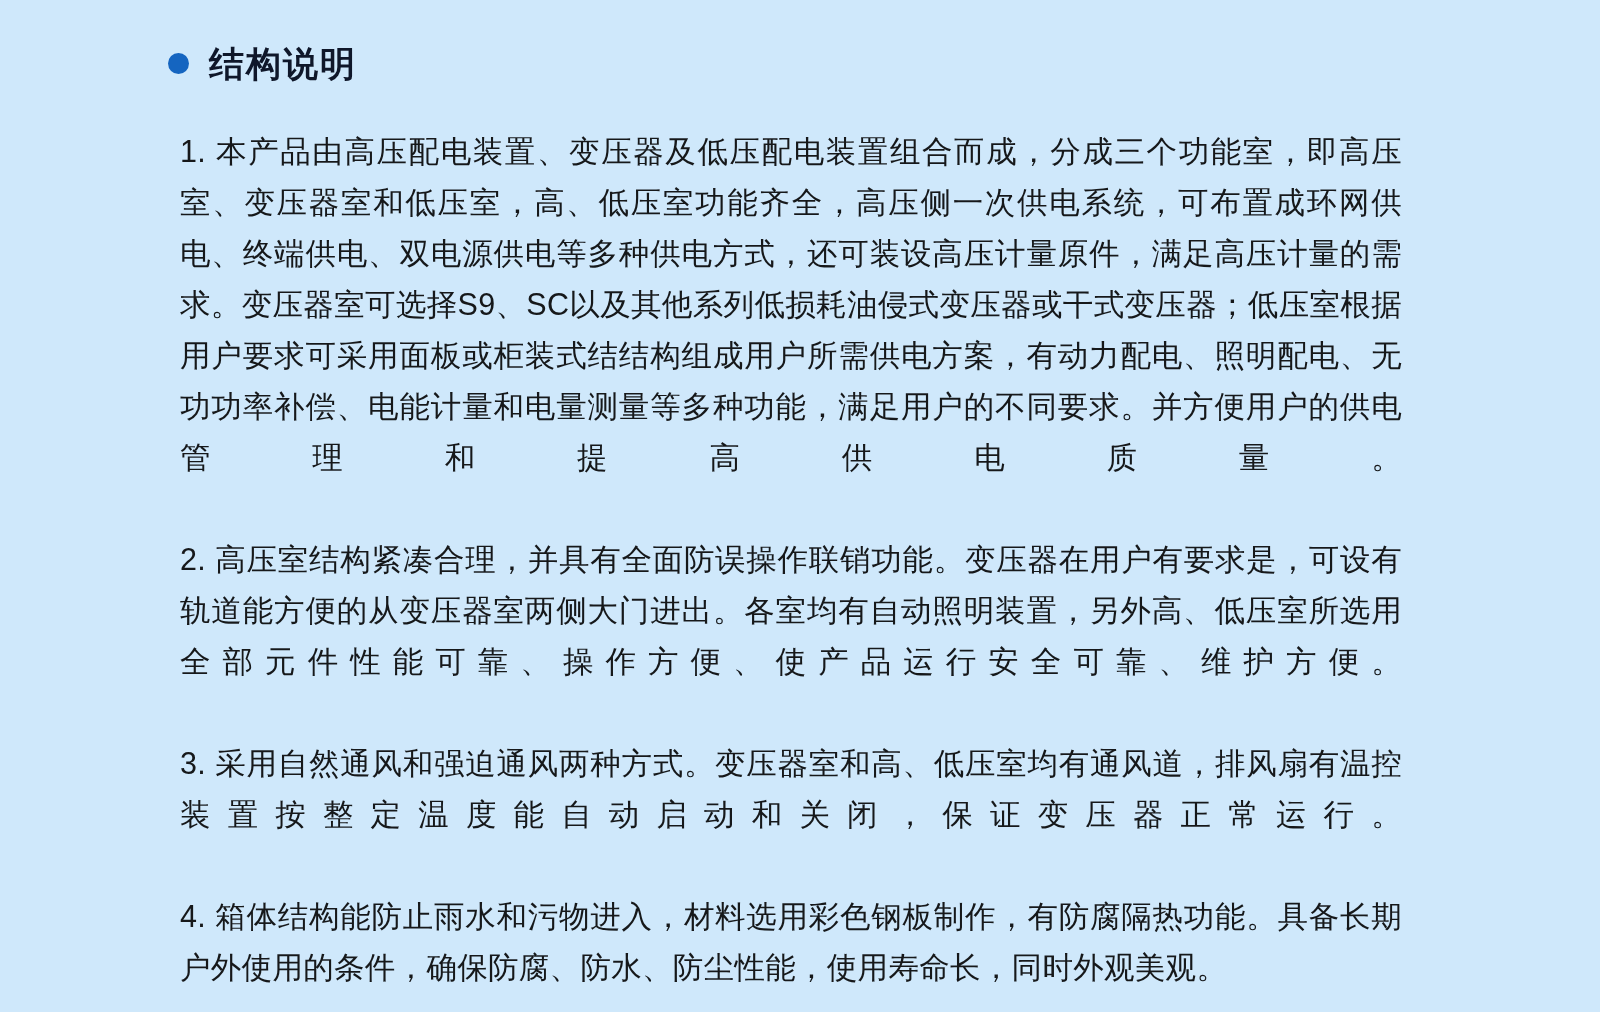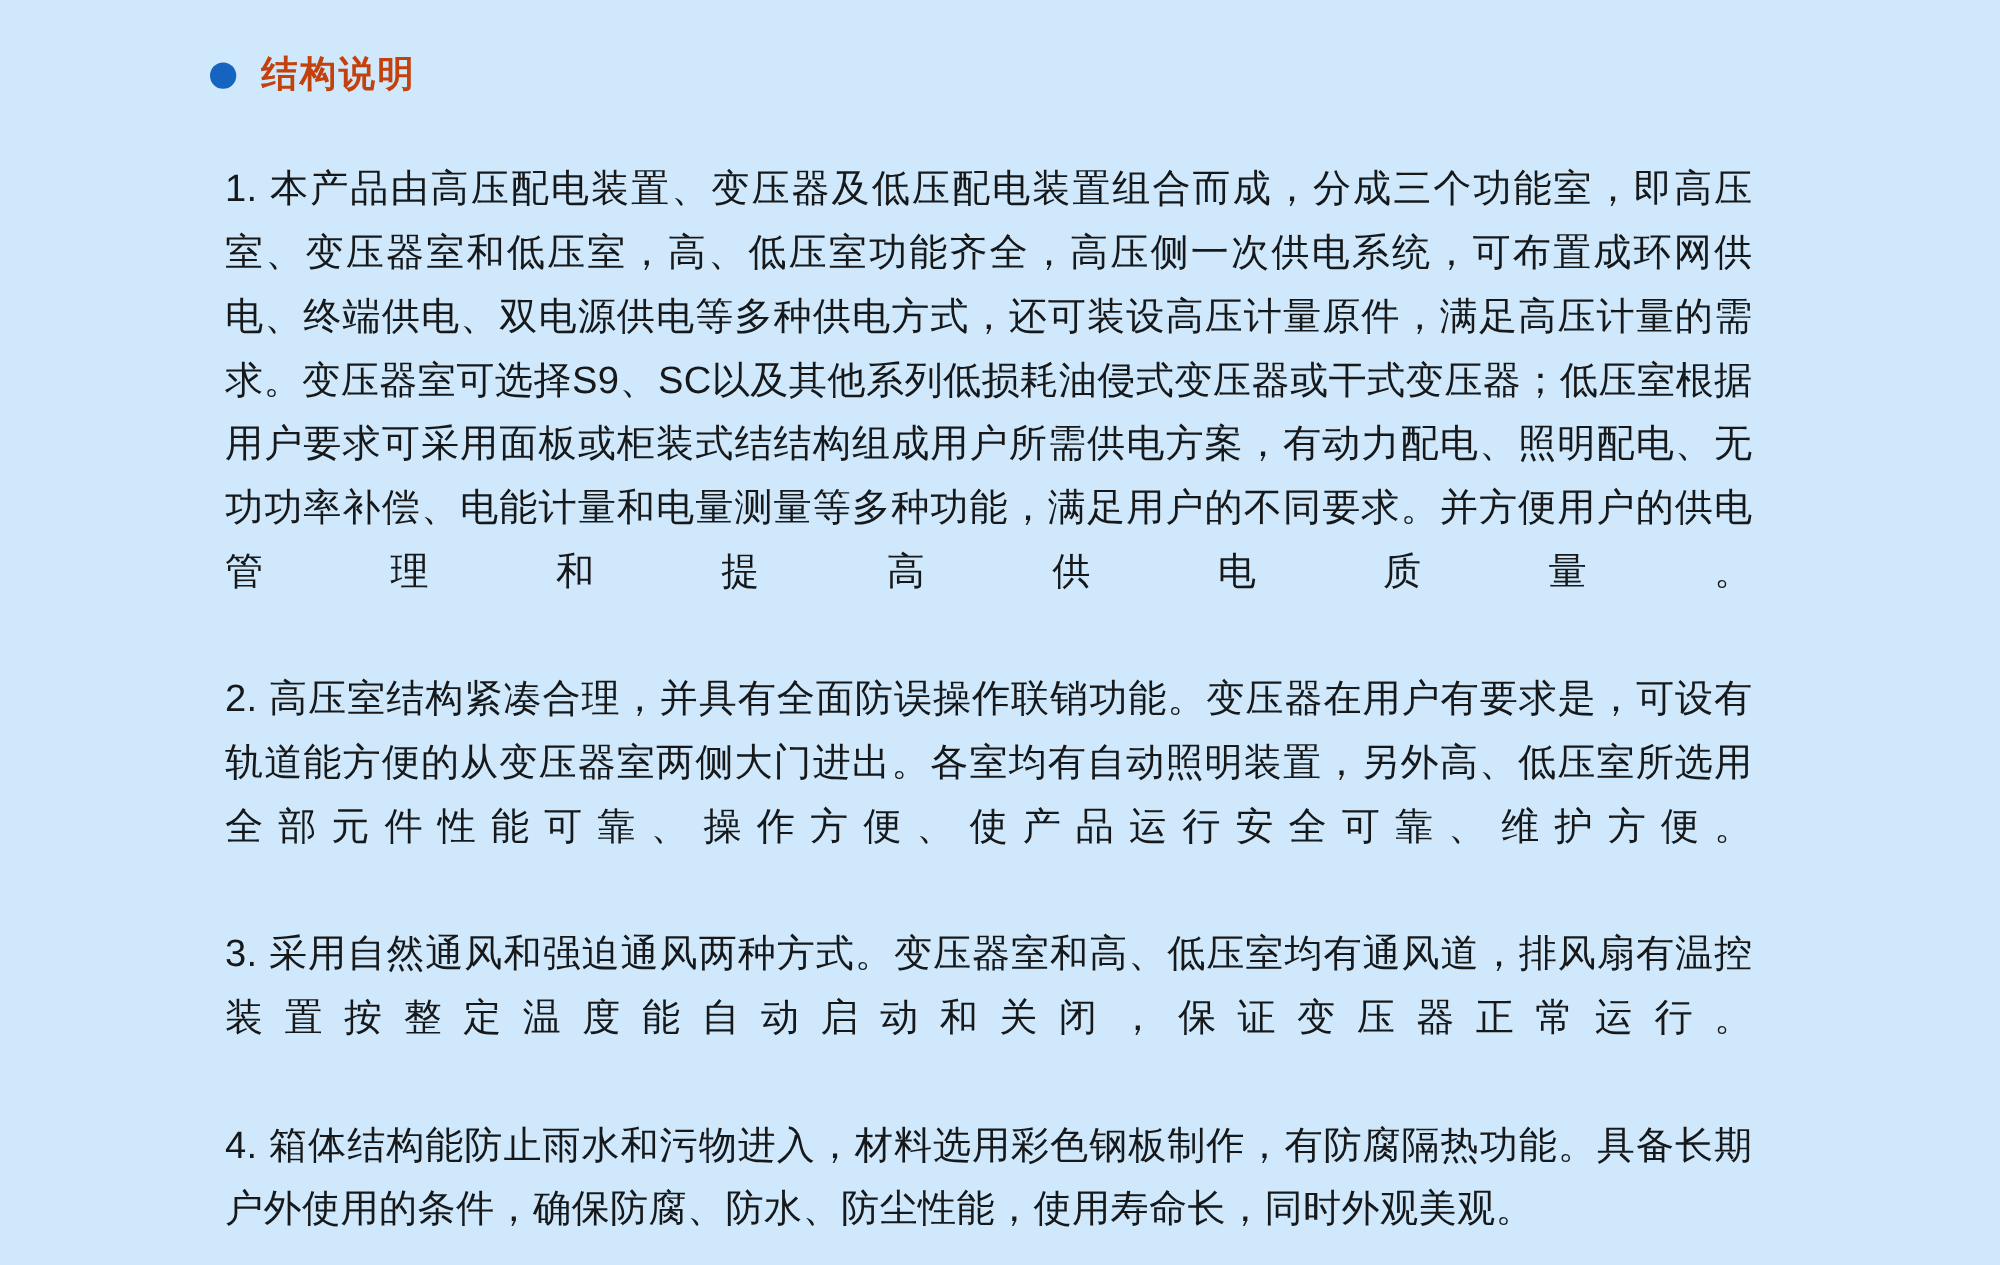--- a/index.html
+++ b/index.html
@@ -30,23 +30,23 @@
   }
   .bullet {
     width: 21px;
     height: 21px;
     border-radius: 50%;
     background: #1565c0;
     flex: 0 0 auto;
     display: block;
   }
   .heading-text {
-    font-size: 29px;
+    font-size: 35px;
     font-weight: bold;
-    color: #c2410c;
+    color: #0f172a;
     letter-spacing: 2px;
     line-height: 1;
   }
   .body-block {
     position: absolute;
     left: 180px;
     top: 126px;
     width: 1222px;
     color: #1a1a1a;
   }

